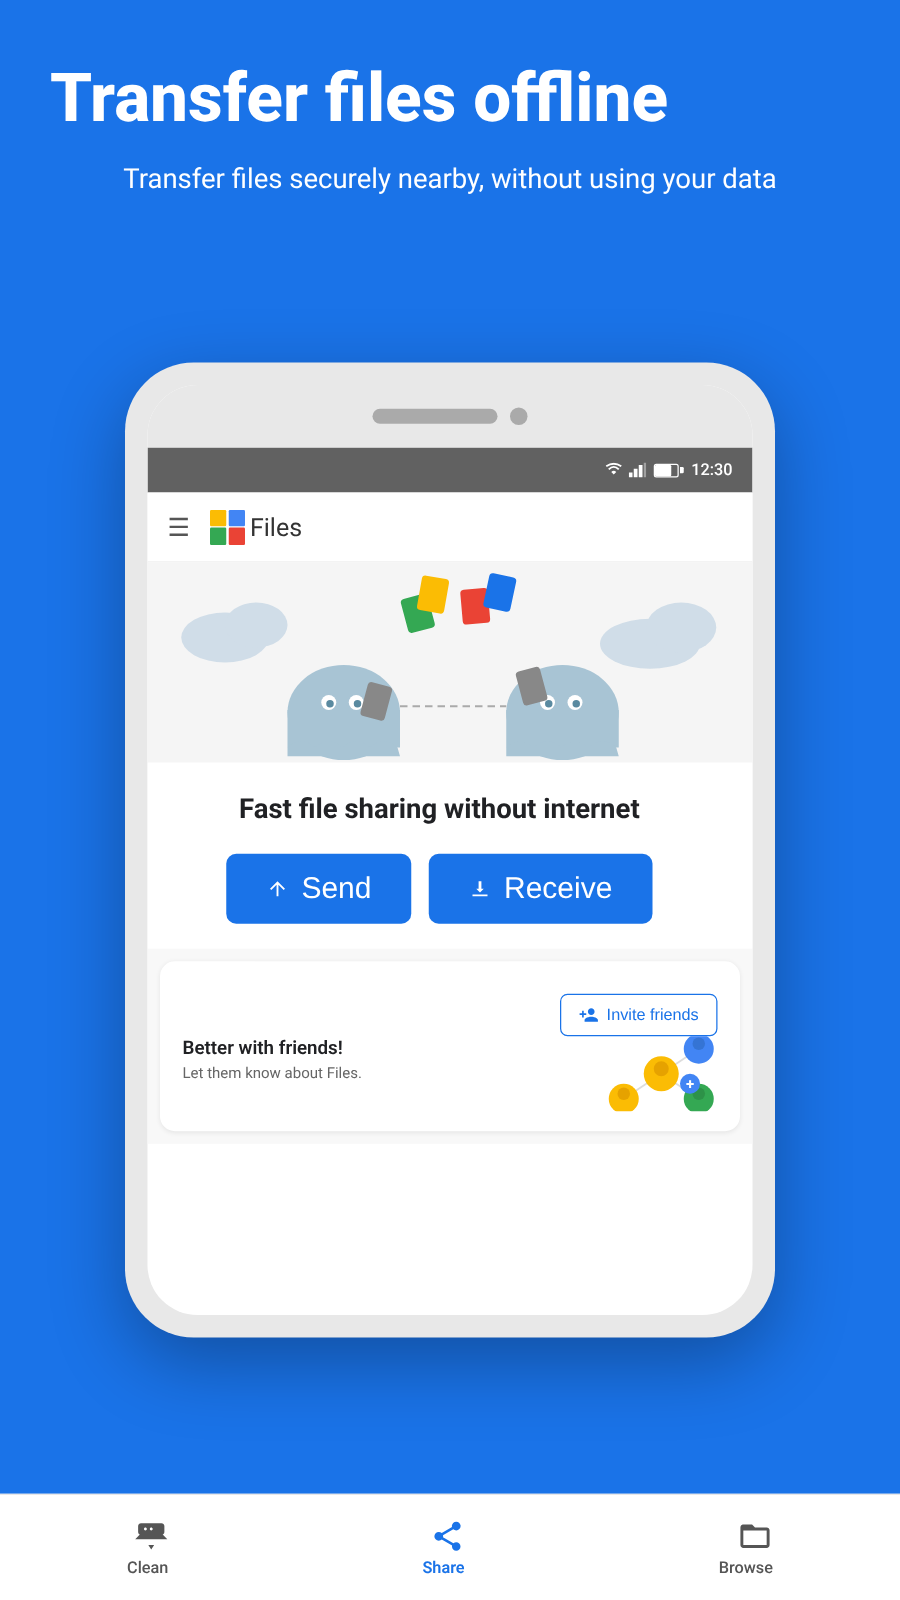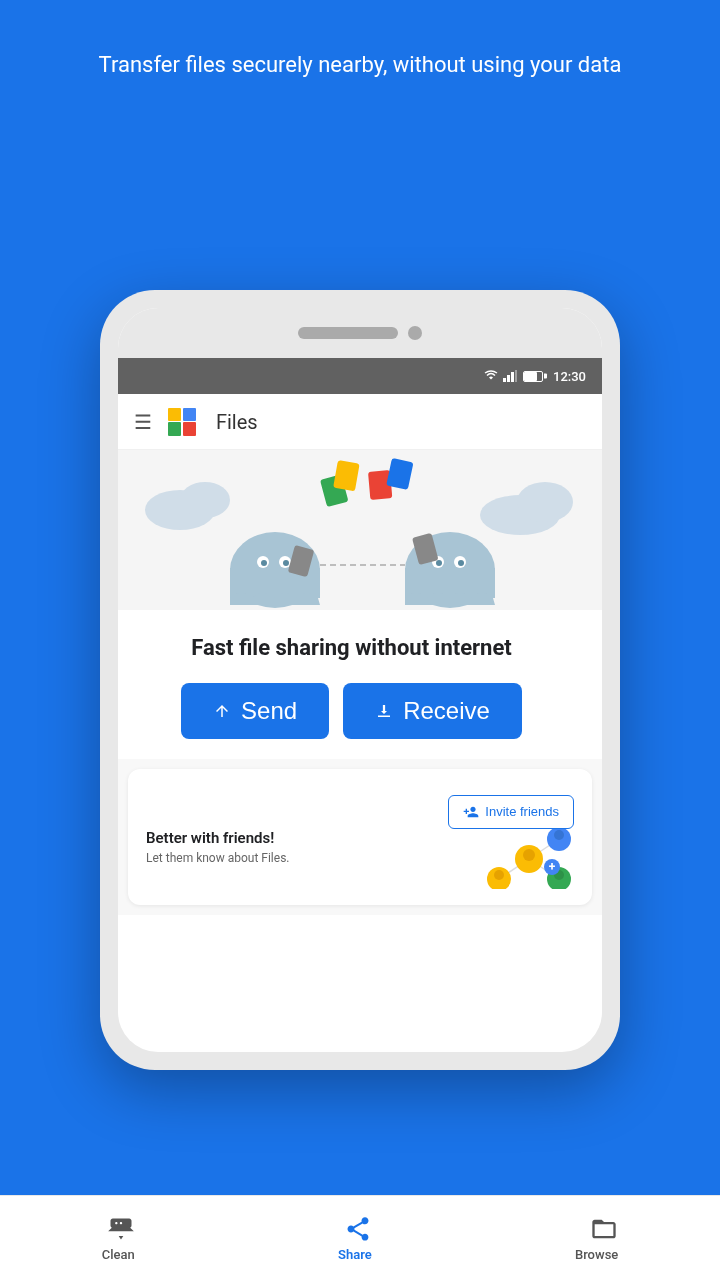--- a/index.html
+++ b/index.html
@@ -158,21 +158,21 @@
 
     .hamburger {
       font-size: 20px;
       color: #555;
       margin-right: 16px;
     }
 
     .app-logo {
       display: flex;
       align-items: center;
-      gap: 20px;
+      gap: 4px;
     }
 
     .logo-icon {
       width: 28px;
       height: 28px;
     }
 
     .app-name {
       font-size: 20px;
       color: #333;
@@ -238,20 +238,21 @@
       color: #1a73e8;
       font-weight: 600;
     }
   </style>
 </head>
 <body>
 
 <div style="position:absolute;top:0;left:0;width:720px;height:1280px;background:#1a73e8;"></div>
 
 <div class="hero-section" style="position:relative;z-index:10;">
+  <h1 class="hero-title">Transfer files offline</h1>
   <p class="hero-subtitle">Transfer files securely nearby, without using your data</p>
 </div>
 
 <div class="phone-wrapper" style="position:absolute;top:290px;left:50%;transform:translateX(-50%);width:520px;z-index:10;">
   <div class="phone-outer">
 
     <div class="phone-notch-area">
       <div class="phone-speaker"></div>
       <div class="phone-camera"></div>
     </div>

